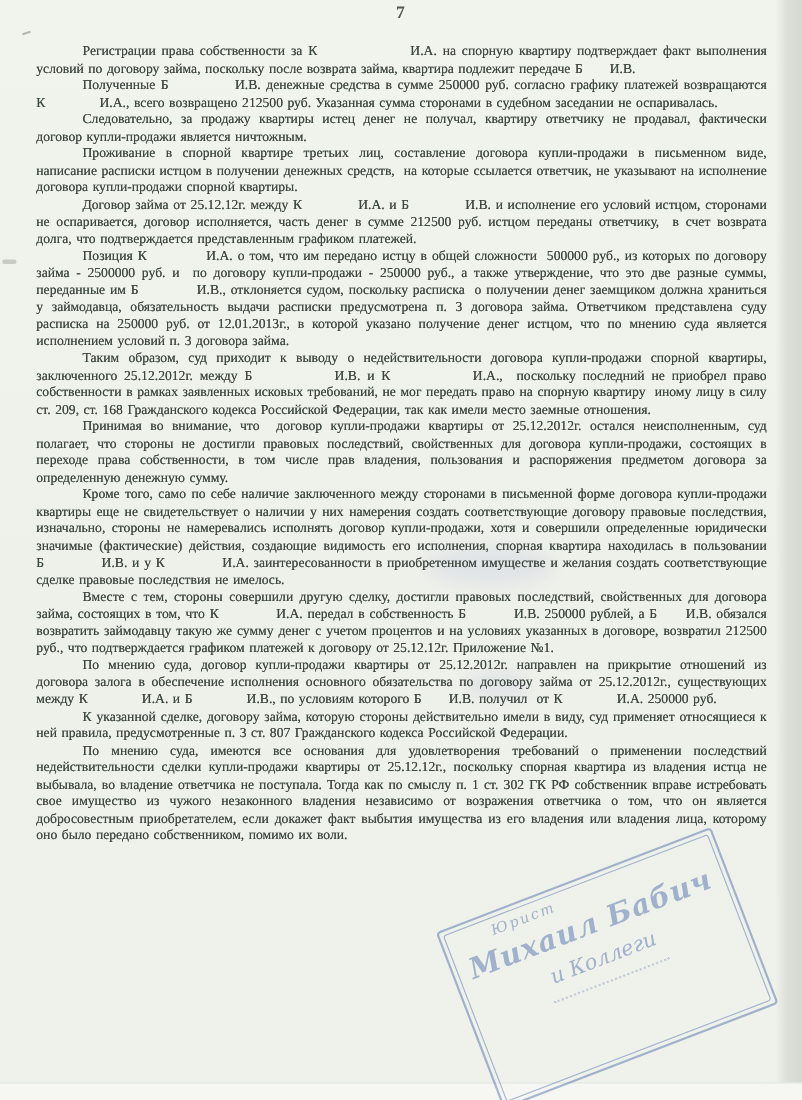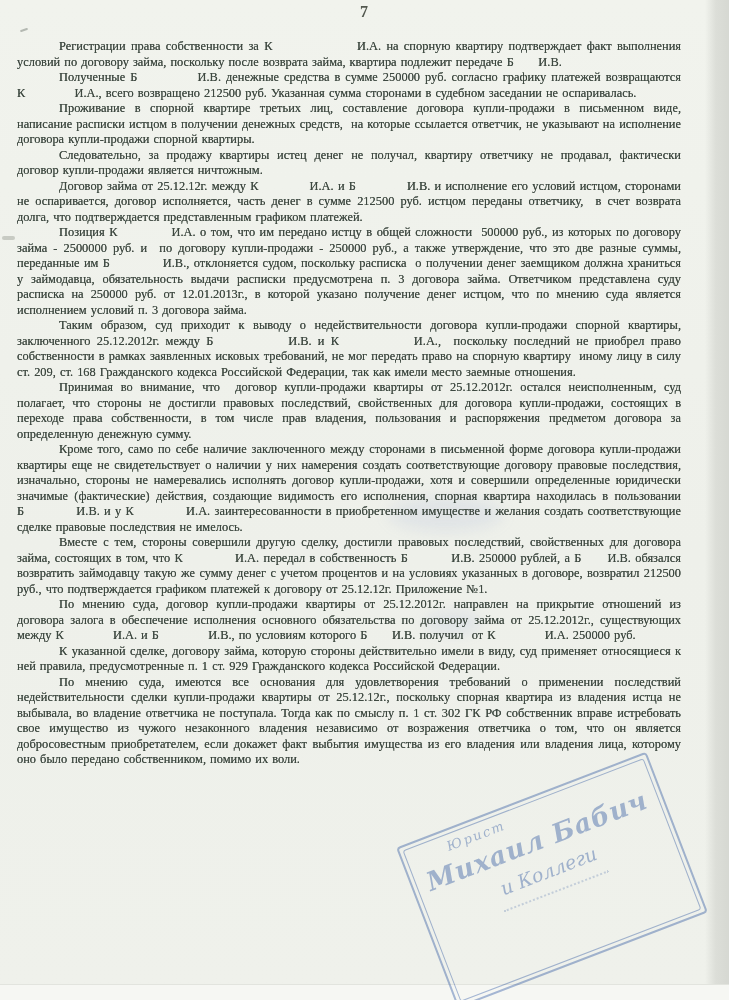--- a/index.html
+++ b/index.html
@@ -28,21 +28,21 @@
     background:rgba(128,148,205,.12);border-radius:50%;filter:blur(7px);}
   .ink-blob-2{position:absolute;left:424px;top:610px;width:58px;height:26px;
     background:rgba(128,148,205,.11);border-radius:50%;filter:blur(6px);}
 
   .page-number{
     position:absolute;top:3px;left:0;width:100%;
     text-align:center;font-size:16px;font-weight:bold;color:#53584f;
     letter-spacing:1px;
   }
   .doc-body{
-    position:absolute;top:39px;left:17px;width:664px;
+    position:absolute;top:39px;left:33px;width:664px;
     font-size:12.4px;line-height:15.5px;
     color:#3e4941;
     text-align:justify;
     text-shadow:0 0 .5px rgba(62,73,65,.85);
     word-spacing:1px;
   }
   .doc-body p{margin:0;text-indent:42px;}
 
   
   .stamp{
@@ -74,30 +74,30 @@
   <div class="scan-speck-1"></div>
   <div class="scan-speck-2"></div>
   <div class="ink-blob-1"></div>
   <div class="ink-blob-2"></div>
 
   <div class="page-number">7</div>
 
   <div class="doc-body">
     <p>Регистрации права собственности за К&nbsp;&nbsp;&nbsp;&nbsp;&nbsp;&nbsp;&nbsp;&nbsp;&nbsp;&nbsp;&nbsp;&nbsp;&nbsp;&nbsp;&nbsp;&nbsp;И.А. на спорную квартиру подтверждает факт выполнения условий по договору займа, поскольку после возврата займа, квартира подлежит передаче Б&nbsp;&nbsp;&nbsp;&nbsp;&nbsp;&nbsp;И.В.</p>
     <p>Полученные Б&nbsp;&nbsp;&nbsp;&nbsp;&nbsp;&nbsp;&nbsp;&nbsp;&nbsp;&nbsp;&nbsp;&nbsp;И.В. денежные средства в сумме 250000 руб. согласно графику платежей возвращаются К&nbsp;&nbsp;&nbsp;&nbsp;&nbsp;&nbsp;&nbsp;&nbsp;&nbsp;&nbsp;&nbsp;&nbsp;И.А., всего возвращено 212500 руб. Указанная сумма сторонами в судебном заседании не оспаривалась.</p>
+    <p>Следовательно, за продажу квартиры истец денег не получал, квартиру ответчику не продавал, фактически договор купли-продажи является ничтожным.</p>
     <p>Проживание в спорной квартире третьих лиц, составление договора купли-продажи в письменном виде, написание расписки истцом в получении денежных средств,&nbsp; на которые ссылается ответчик, не указывают на исполнение договора купли-продажи спорной квартиры.</p>
-    <p>Следовательно, за продажу квартиры истец денег не получал, квартиру ответчику не продавал, фактически договор купли-продажи является ничтожным.</p>
     <p>Договор займа от 25.12.12г. между К&nbsp;&nbsp;&nbsp;&nbsp;&nbsp;&nbsp;&nbsp;&nbsp;&nbsp;&nbsp;&nbsp;&nbsp;И.А. и Б&nbsp;&nbsp;&nbsp;&nbsp;&nbsp;&nbsp;&nbsp;&nbsp;&nbsp;&nbsp;&nbsp;&nbsp;И.В. и исполнение его условий истцом, сторонами не оспаривается, договор исполняется, часть денег в сумме 212500 руб. истцом переданы ответчику,&nbsp; в счет возврата долга, что подтверждается представленным графиком платежей.</p>
     <p>Позиция К&nbsp;&nbsp;&nbsp;&nbsp;&nbsp;&nbsp;&nbsp;&nbsp;&nbsp;&nbsp;&nbsp;&nbsp;И.А. о том, что им передано истцу в общей сложности&nbsp; 500000 руб., из которых по договору займа - 2500000 руб. и&nbsp; по договору купли-продажи - 250000 руб., а также утверждение, что это две разные суммы, переданные им Б&nbsp;&nbsp;&nbsp;&nbsp;&nbsp;&nbsp;&nbsp;&nbsp;&nbsp;&nbsp;&nbsp;&nbsp;И.В., отклоняется судом, поскольку расписка&nbsp; о получении денег заемщиком должна храниться у займодавца, обязательность выдачи расписки предусмотрена п. 3 договора займа. Ответчиком представлена суду расписка на 250000 руб. от 12.01.2013г., в которой указано получение денег истцом, что по мнению суда является исполнением условий п. 3 договора займа.</p>
     <p>Таким образом, суд приходит к выводу о недействительности договора купли-продажи спорной квартиры, заключенного 25.12.2012г. между Б&nbsp;&nbsp;&nbsp;&nbsp;&nbsp;&nbsp;&nbsp;&nbsp;&nbsp;&nbsp;&nbsp;&nbsp;И.В. и К&nbsp;&nbsp;&nbsp;&nbsp;&nbsp;&nbsp;&nbsp;&nbsp;&nbsp;&nbsp;&nbsp;&nbsp;И.А.,&nbsp; поскольку последний не приобрел право собственности в рамках заявленных исковых требований, не мог передать право на спорную квартиру&nbsp; иному лицу в силу ст. 209, ст. 168 Гражданского кодекса Российской Федерации, так как имели место заемные отношения.</p>
     <p>Принимая во внимание, что&nbsp; договор купли-продажи квартиры от 25.12.2012г. остался неисполненным, суд полагает, что стороны не достигли правовых последствий, свойственных для договора купли-продажи, состоящих в переходе права собственности, в том числе прав владения, пользования и распоряжения предметом договора за определенную денежную сумму.</p>
     <p>Кроме того, само по себе наличие заключенного между сторонами в письменной форме договора купли-продажи квартиры еще не свидетельствует о наличии у них намерения создать соответствующие договору правовые последствия, изначально, стороны не намеревались исполнять договор купли-продажи, хотя и совершили определенные юридически значимые (фактические) действия, создающие видимость его исполнения, спорная квартира находилась в пользовании Б&nbsp;&nbsp;&nbsp;&nbsp;&nbsp;&nbsp;&nbsp;&nbsp;&nbsp;&nbsp;&nbsp;&nbsp;И.В. и у К&nbsp;&nbsp;&nbsp;&nbsp;&nbsp;&nbsp;&nbsp;&nbsp;&nbsp;&nbsp;&nbsp;&nbsp;И.А. заинтересованности в приобретенном имуществе и желания создать соответствующие сделке правовые последствия не имелось.</p>
     <p>Вместе с тем, стороны совершили другую сделку, достигли правовых последствий, свойственных для договора займа, состоящих в том, что К&nbsp;&nbsp;&nbsp;&nbsp;&nbsp;&nbsp;&nbsp;&nbsp;&nbsp;&nbsp;&nbsp;&nbsp;И.А. передал в собственность Б&nbsp;&nbsp;&nbsp;&nbsp;&nbsp;&nbsp;&nbsp;&nbsp;&nbsp;&nbsp;И.В. 250000 рублей, а Б&nbsp;&nbsp;&nbsp;&nbsp;&nbsp;&nbsp;И.В. обязался возвратить займодавцу такую же сумму денег с учетом процентов и на условиях указанных в договоре, возвратил 212500 руб., что подтверждается графиком платежей к договору от 25.12.12г. Приложение №1.</p>
     <p>По мнению суда, договор купли-продажи квартиры от 25.12.2012г. направлен на прикрытие отношений из договора залога в обеспечение исполнения основного обязательства по договору займа от 25.12.2012г., существующих между К&nbsp;&nbsp;&nbsp;&nbsp;&nbsp;&nbsp;&nbsp;&nbsp;&nbsp;&nbsp;&nbsp;&nbsp;И.А. и Б&nbsp;&nbsp;&nbsp;&nbsp;&nbsp;&nbsp;&nbsp;&nbsp;&nbsp;&nbsp;&nbsp;&nbsp;И.В., по условиям которого Б&nbsp;&nbsp;&nbsp;&nbsp;&nbsp;&nbsp;И.В. получил&nbsp; от К&nbsp;&nbsp;&nbsp;&nbsp;&nbsp;&nbsp;&nbsp;&nbsp;&nbsp;&nbsp;&nbsp;&nbsp;И.А. 250000 руб.</p>
-    <p>К указанной сделке, договору займа, которую стороны действительно имели в виду, суд применяет относящиеся к ней правила, предусмотренные п. 1 ст. 929 Гражданского кодекса Российской Федерации.</p>
+    <p>К указанной сделке, договору займа, которую стороны действительно имели в виду, суд применяет относящиеся к ней правила, предусмотренные п. 3 ст. 807 Гражданского кодекса Российской Федерации.</p>
     <p>По мнению суда, имеются все основания для удовлетворения требований о применении последствий недействительности сделки купли-продажи квартиры от 25.12.12г., поскольку спорная квартира из владения истца не выбывала, во владение ответчика не поступала. Тогда как по смыслу п. 1 ст. 302 ГК РФ собственник вправе истребовать свое имущество из чужого незаконного владения независимо от возражения ответчика о том, что он является добросовестным приобретателем, если докажет факт выбытия имущества из его владения или владения лица, которому оно было передано собственником, помимо их воли.</p>
   </div>
 
   <div class="stamp">
     <div class="stamp-frame"></div>
     <div class="stamp-body">
       <div class="stamp-title">Юрист</div>
       <div class="stamp-name">Михаил Бабич</div>
       <div class="stamp-sub">и Коллеги</div>
       <div class="stamp-url-line"></div>

